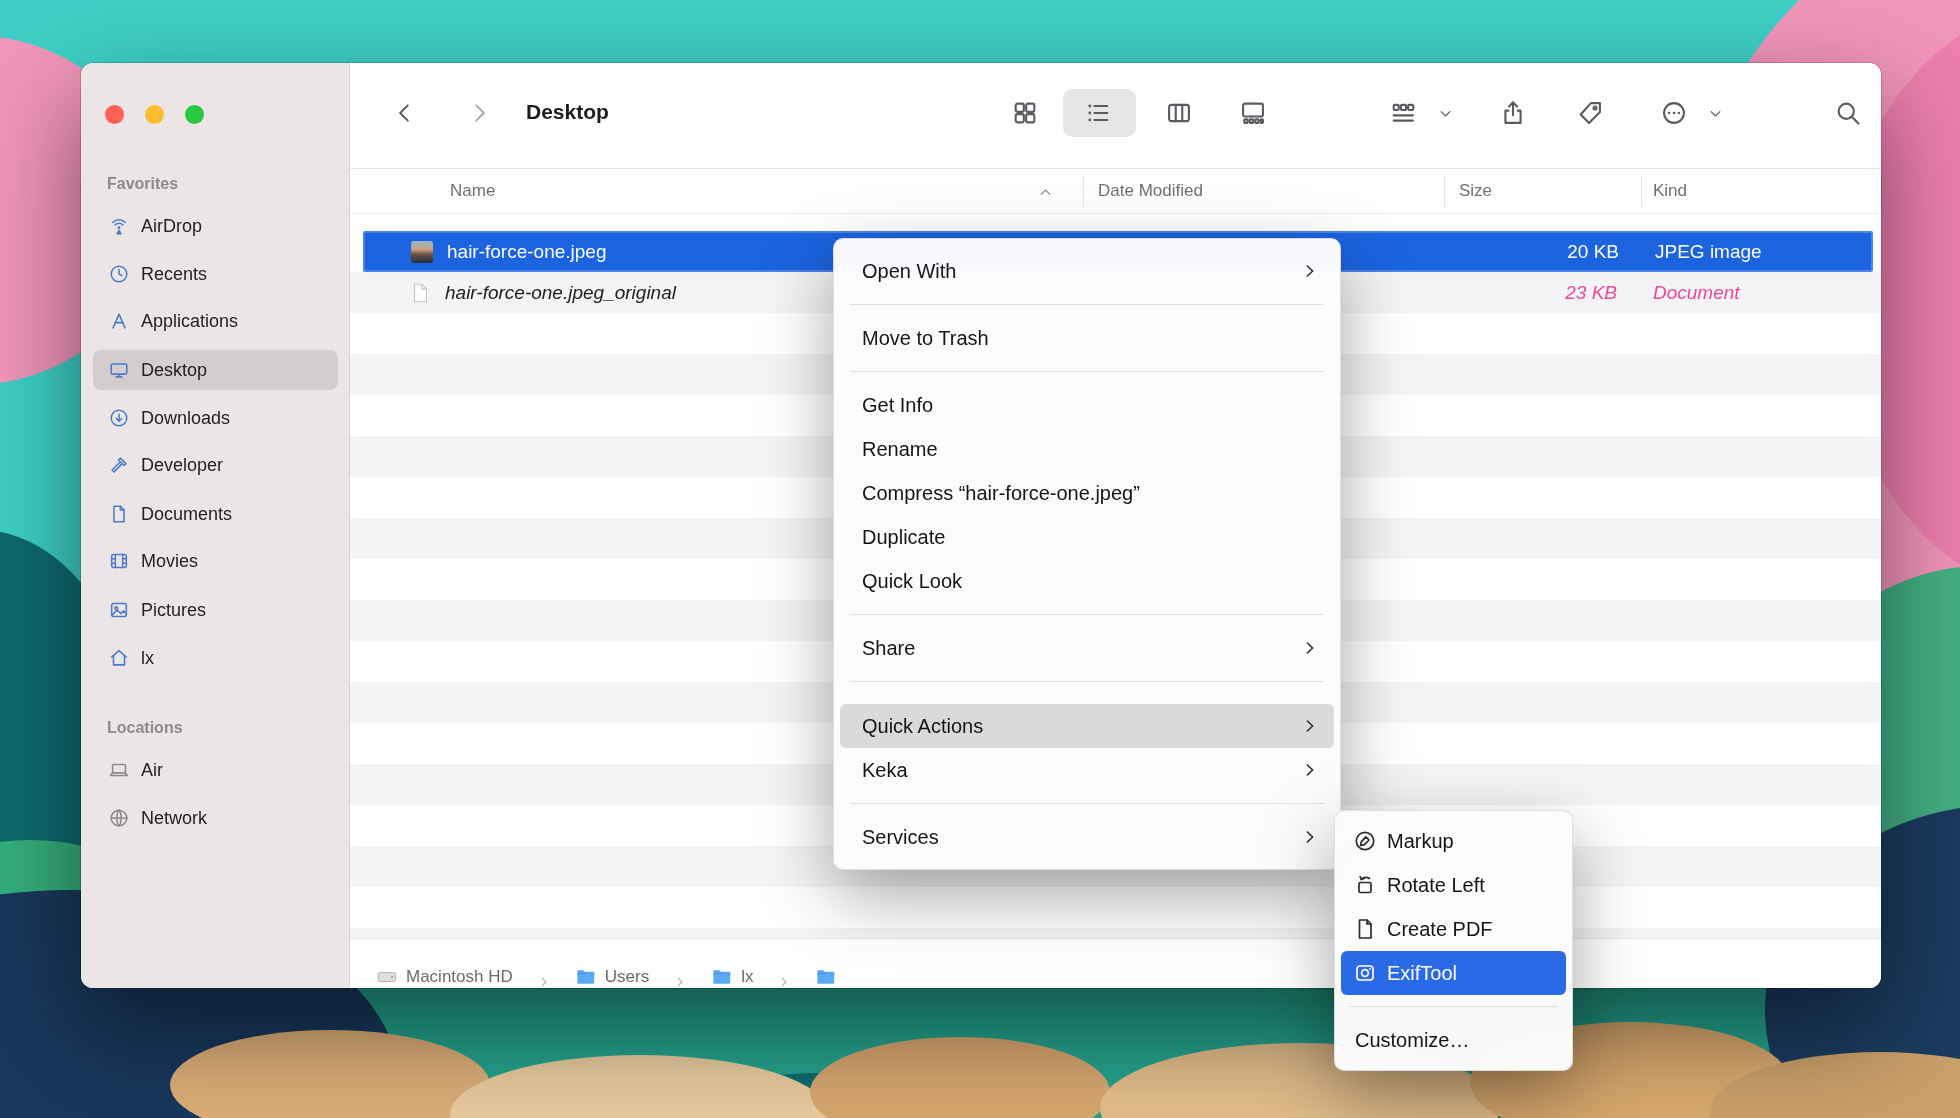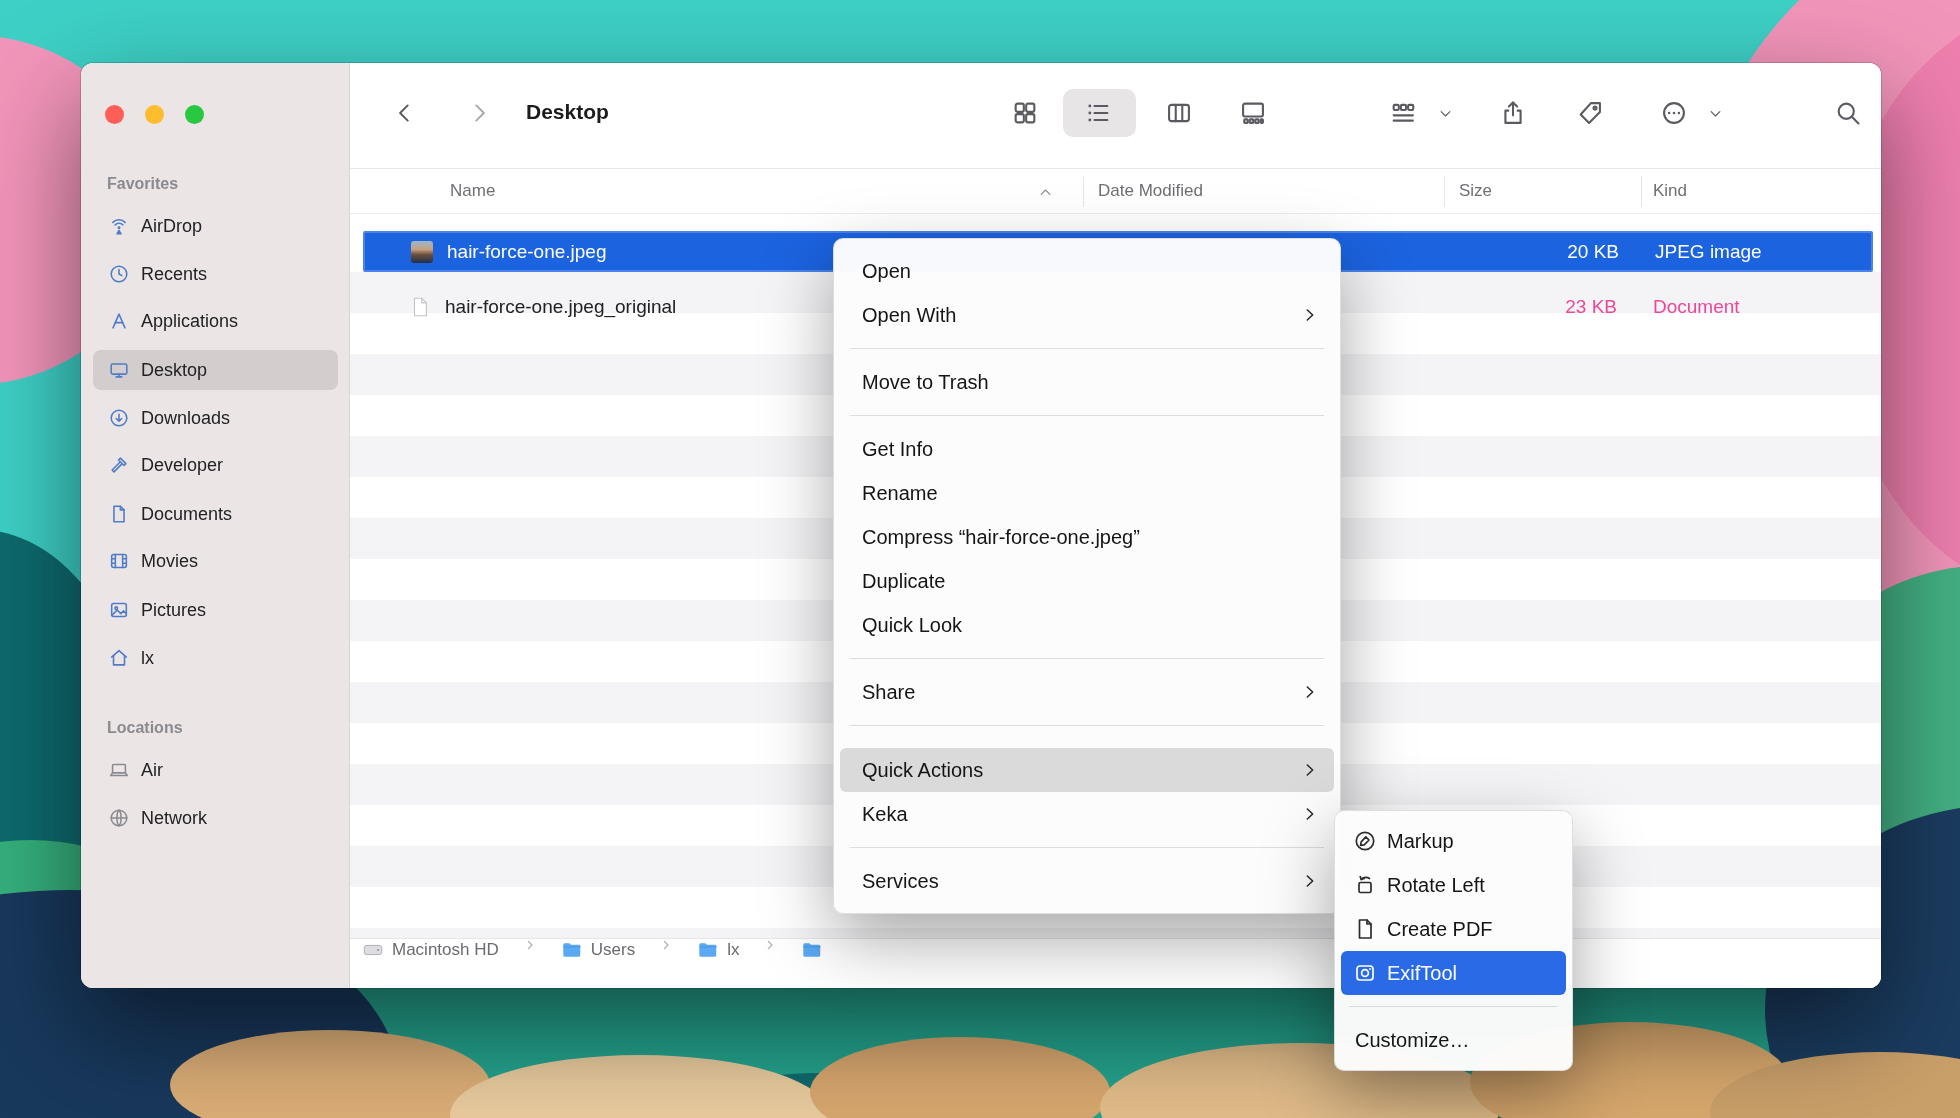--- a/index.html
+++ b/index.html
@@ -43,27 +43,27 @@
 
   .stripes { position:absolute; top:168px; left:0; right:0; bottom:50px;
              background:repeating-linear-gradient(to bottom,#ffffff 0 41px,#f4f4f6 41px 82px); }
 
   .frow { position:absolute; left:13px; right:8px; height:41px; font-size:19px; }
   .frow .fname { position:absolute; left:82px; top:50%; transform:translateY(-50%); white-space:nowrap; }
   .frow .fsize { position:absolute; left:1081px; width:173px; text-align:right; top:50%; transform:translateY(-50%); }
   .frow .fkind { position:absolute; left:1290px; top:50%; transform:translateY(-50%); }
   .frow .ficon { position:absolute; left:46px; top:50%; transform:translateY(-50%); width:22px; height:22px; }
   .row-sel { top:168px; background:#1c63e0; border:2px solid #4b83e9; border-radius:2px; color:#fff; font-weight:500; }
-  .row-plain { top:223px; color:#212125; }
+  .row-plain { top:209px; color:#212125;font-style:italic; }
   .row-plain .fsize, .row-plain .fkind { color:#ec4899; }
   .thumb { border-radius:3px; background:linear-gradient(180deg,#9db6c9 0%,#c7a183 38%,#6b4f3d 62%,#20304a 100%); }
 
   .pathbar { position:absolute; bottom:0; left:0; right:0; height:50px; background:rgba(255,255,255,.97);
-             border-top:1px solid #e7e5e5; display:flex; align-items:flex-start; gap:25px;
-             padding-left:12px; font-size:17px; color:#6a6a70; }
+             border-top:1px solid #e7e5e5; display:flex; align-items:flex-end; gap:25px;
+             padding-left:26px; font-size:17px; color:#6a6a70; }
   .pseg { display:flex; align-items:center; gap:8px; white-space:nowrap; }
 
   
   .menu { position:absolute; background:rgba(252,252,252,.98); border:1px solid rgba(0,0,0,.12);
           border-radius:10px; box-shadow:0 25px 70px rgba(0,0,0,.35); }
   .context-menu { left:833px; top:238px; width:508px; padding:10px 0; z-index:10; }
   .cm-item { height:44px; margin:0 6px; padding:0 16px 0 22px; border-radius:6px;
              display:flex; align-items:center; font-size:20px; color:#151517; }
   .cm-item.hl { background:#dbdadb;margin-top:22px; }
   .cm-sep { height:1px; background:rgba(0,0,0,.12); margin:11px 16px; }
@@ -368,23 +368,20 @@
               <path d="M2.5 8.5h19" stroke="#4a97e8" stroke-width="1.1"></path>
             </svg>
         </div>
       </div>
 
     </div>
   </div>
 
   <div class="menu context-menu">
     <div class="cm-item">
-        <span>Open</span>
-      </div>
-    <div class="cm-item">
         <span>Open With</span>
       <span class="cm-chev">
           <svg width="16" height="16" viewBox="0 0 24 24">
             <path d="M8 4.5l8 7.5-8 7.5" fill="none" stroke="#2b2b2e" stroke-width="2.4" stroke-linecap="round" stroke-linejoin="round"></path>
           </svg>
         </span>
       </div>
     <div class="cm-sep"></div>
     <div class="cm-item">
         <span>Move to Trash</span>

